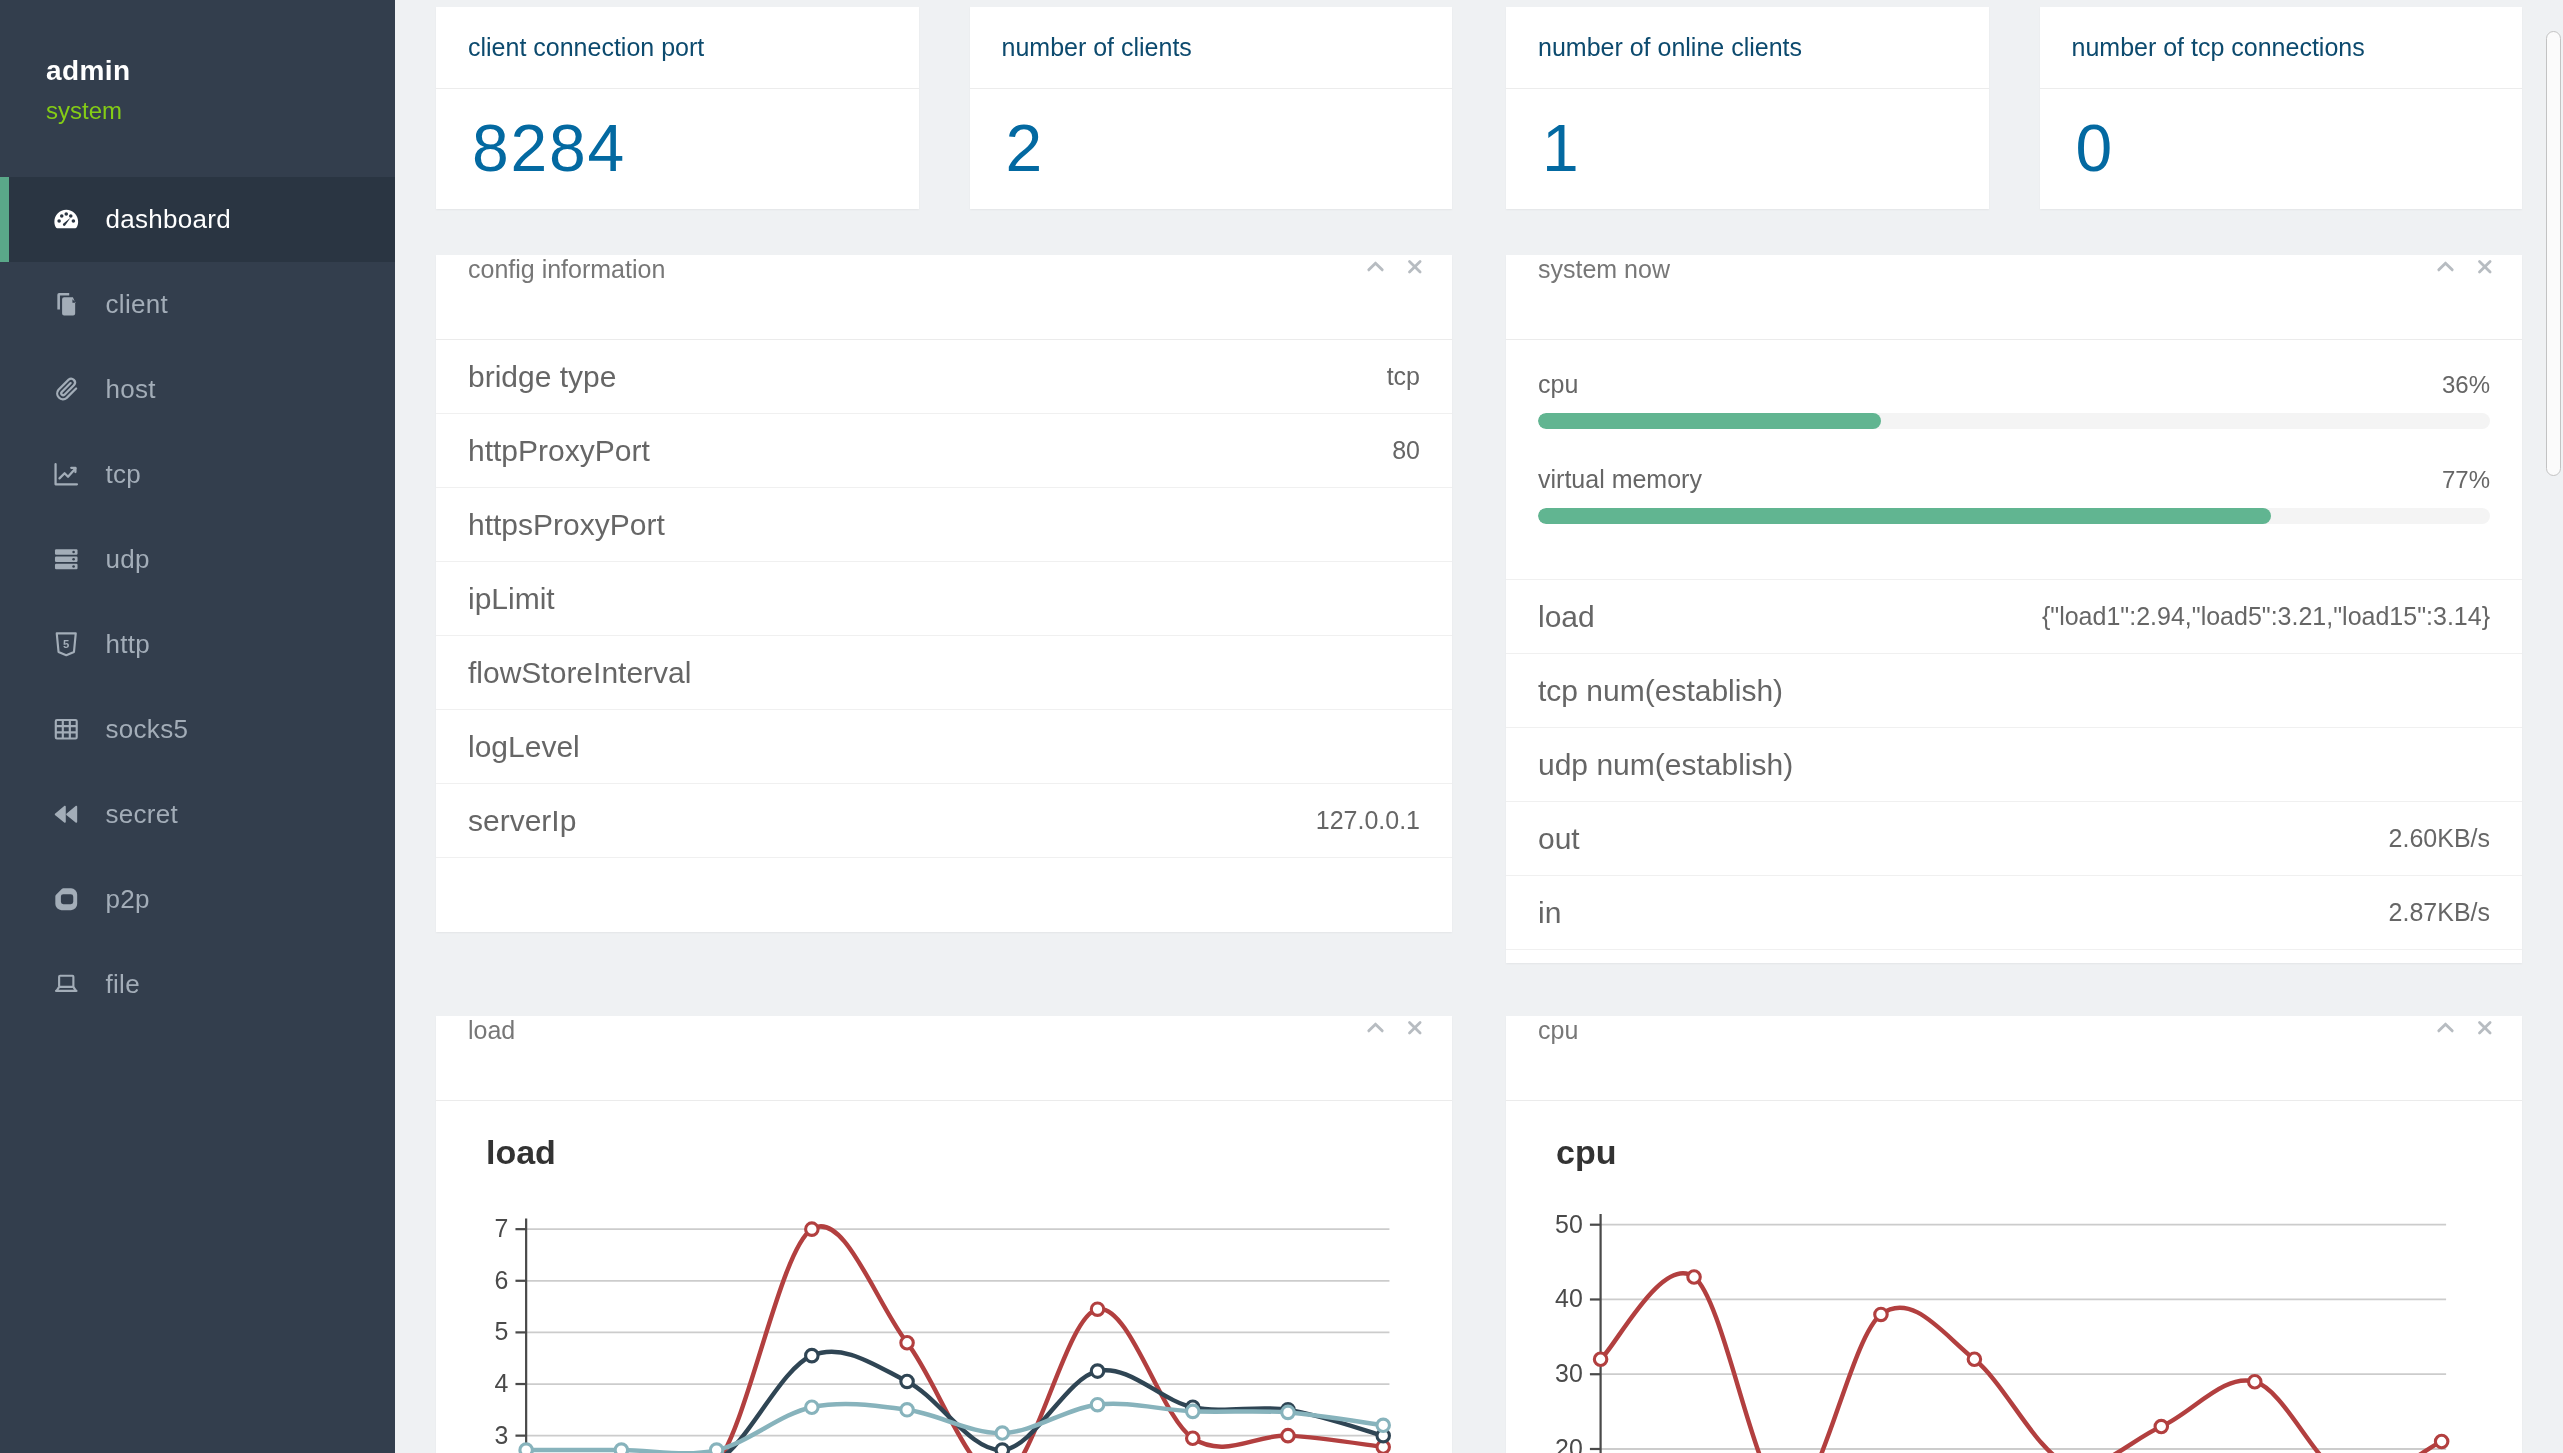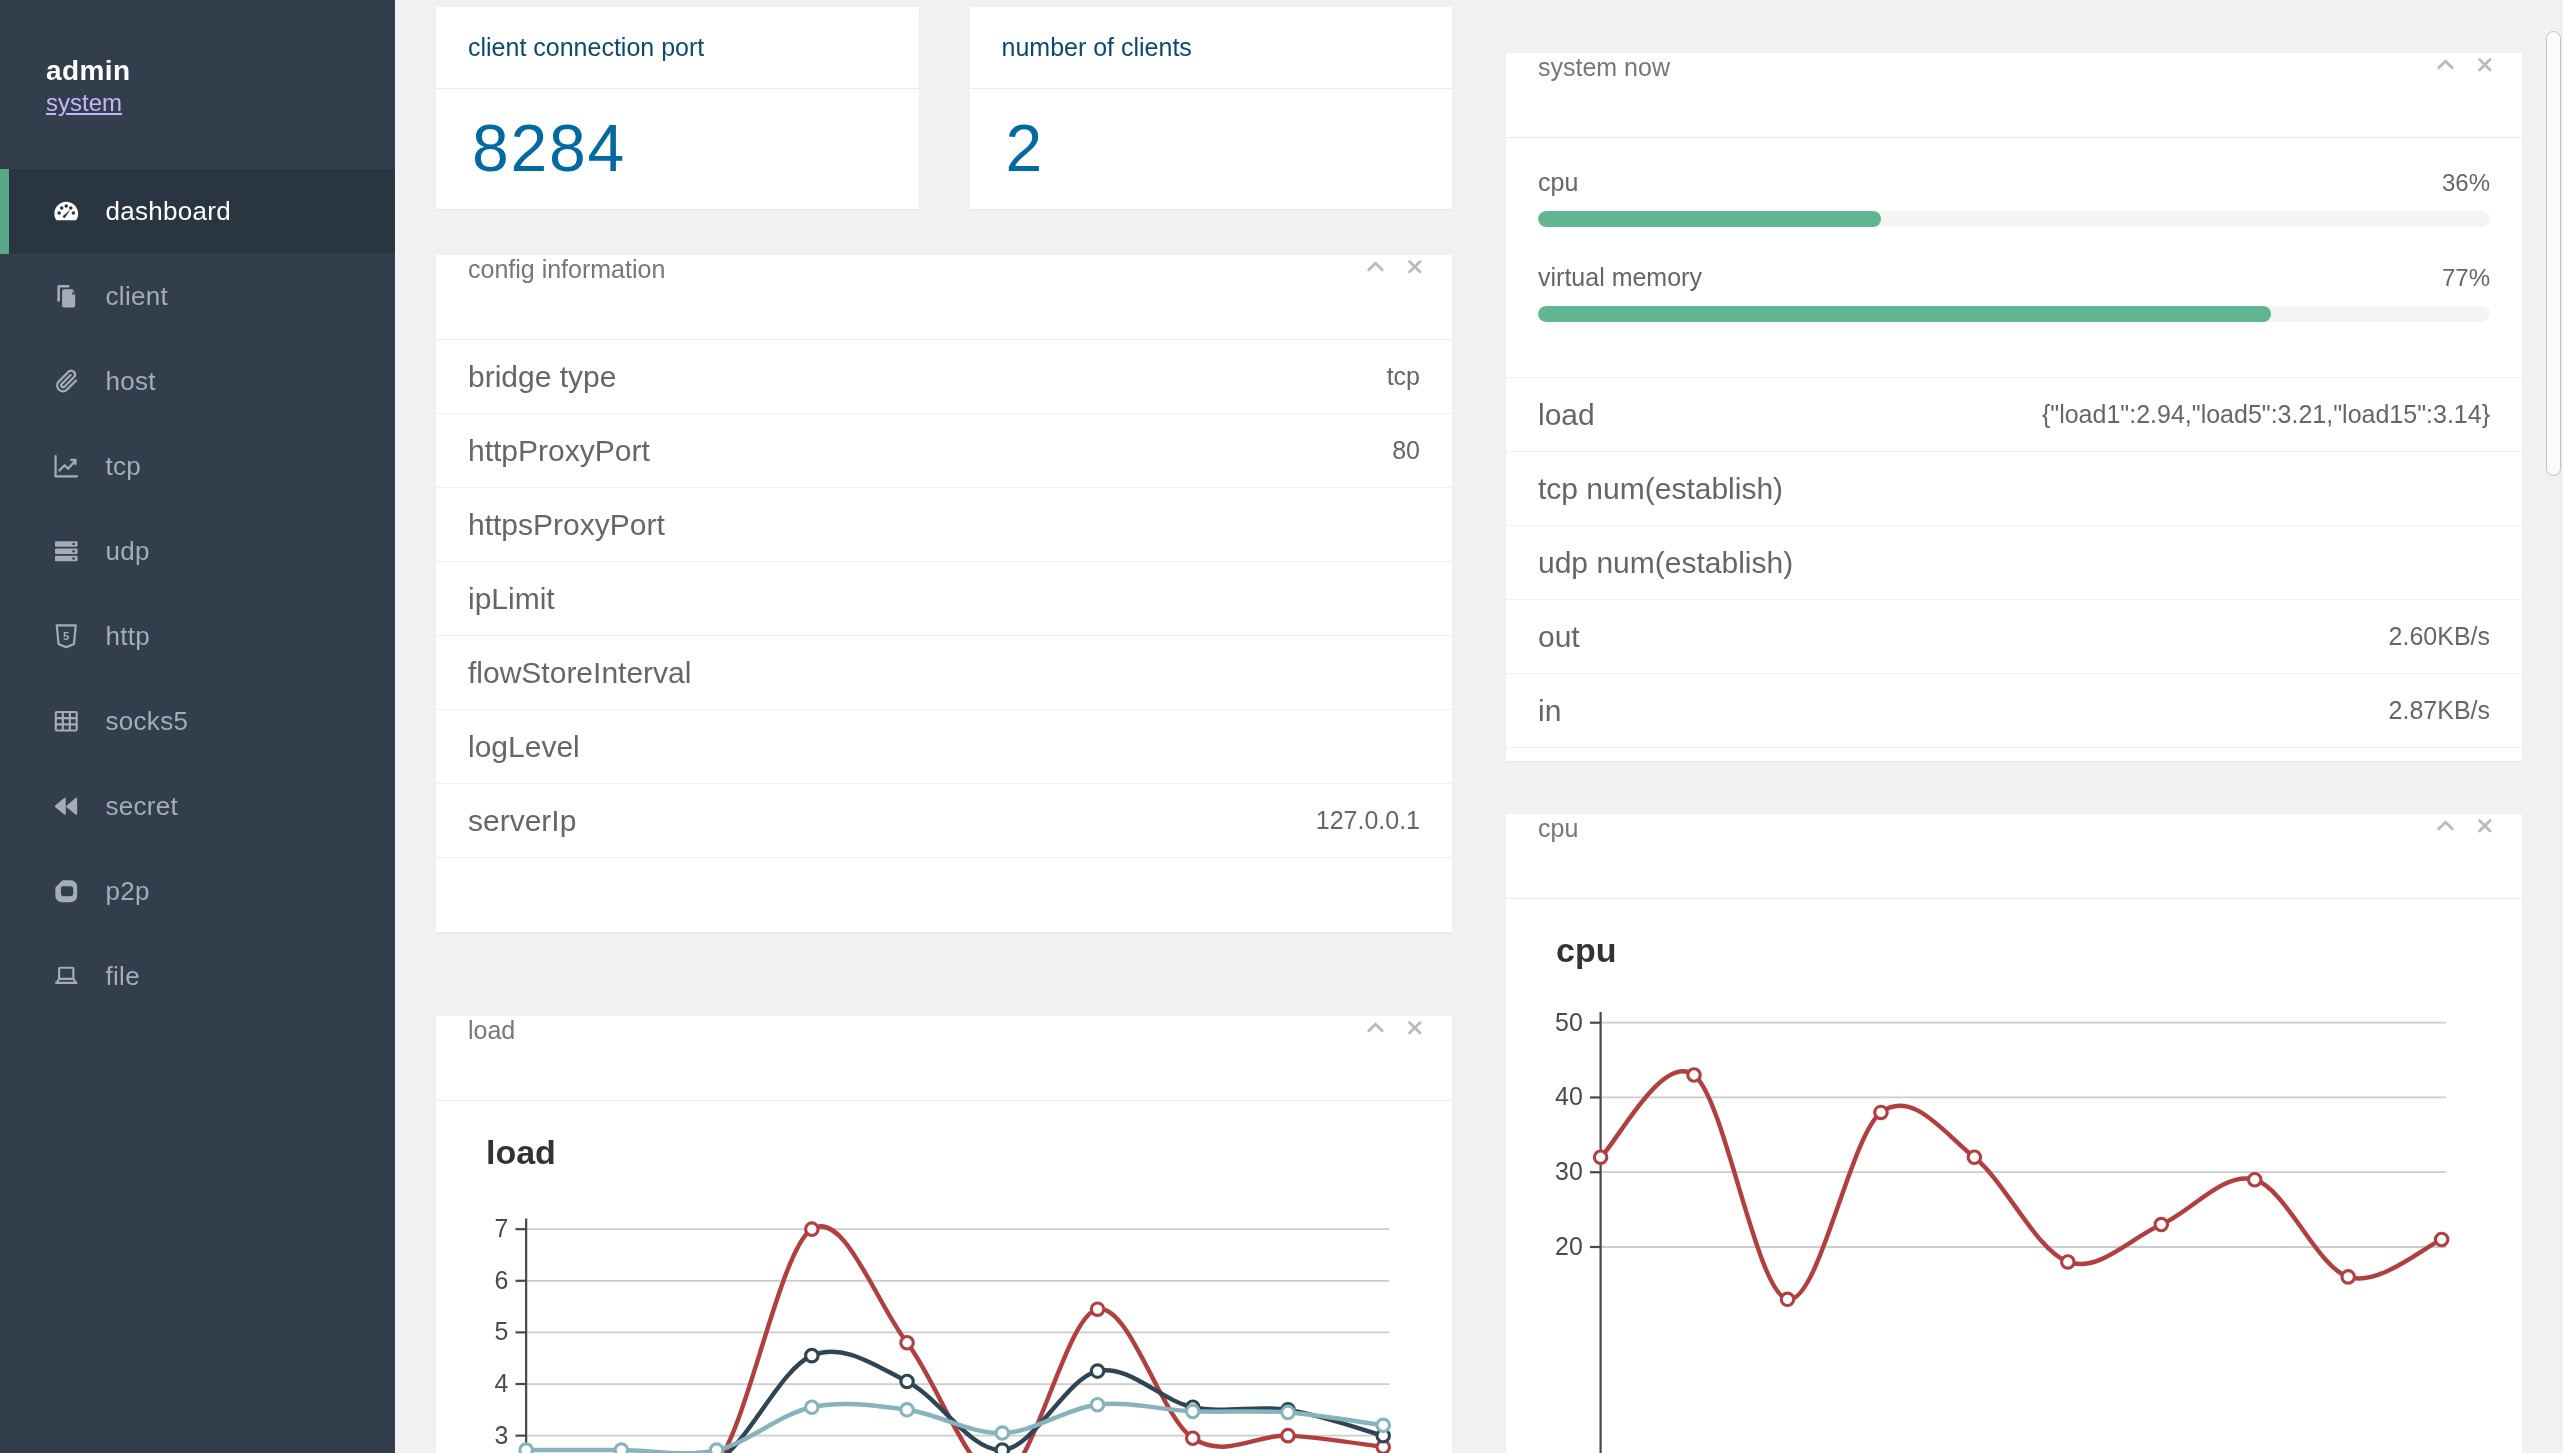--- a/index.html
+++ b/index.html
@@ -4,21 +4,21 @@
 <style>
   * { margin:0; padding:0; box-sizing:border-box; }
   html,body { width:2563px; height:1453px; overflow:hidden; }
   body { font-family:"Liberation Sans","DejaVu Sans",sans-serif; background:#eff1f3; }
   .app { position:relative; width:2563px; height:1453px; overflow:hidden; }
 
   
   .sidebar { position:absolute; left:0; top:0; bottom:0; width:395px; background:#333e4d; }
   .brand { padding:55px 0 0 46px; }
   .brand-name { color:#ffffff; font-size:28px; font-weight:bold; letter-spacing:0.4px; }
-  .brand-role { color:#c4b5fd; font-size:24px; margin-top:2px;text-decoration:underline; }
+  .brand-role { color:#84cc16; font-size:24px; margin-top:10px; }
   .menu { margin-top:52px; }
   .menu-item { position:relative; height:85px; display:flex; align-items:center; padding-left:52px;
                color:#a3adb8; cursor:pointer; }
   .menu-item .mi-icon { width:28.5px; height:28.5px; flex:0 0 28.5px; display:flex; align-items:center; }
   .menu-item .mi-icon svg { width:28.5px; height:28.5px; }
   .menu-item .mi-label { font-size:26px; font-weight:500; margin-left:25px; letter-spacing:0.3px; }
   .menu-item.active { background:#2a3542; color:#ffffff; --icon-bg:#2a3542; }
   .menu-item.active::before { content:""; position:absolute; left:0; top:0; bottom:0; width:9px; background:#5aa889; }
 
   
@@ -325,20 +325,30 @@
                 <circle cx="743" cy="341.2" r="7" fill="#ffffff" stroke="#87b3bc" stroke-width="3.5"></circle>
                 <circle cx="850" cy="348.74" r="7" fill="#ffffff" stroke="#87b3bc" stroke-width="3.5"></circle>
                 <circle cx="957" cy="349.9" r="7" fill="#ffffff" stroke="#87b3bc" stroke-width="3.5"></circle>
                 <circle cx="1064" cy="364.4" r="7" fill="#ffffff" stroke="#87b3bc" stroke-width="3.5"></circle>
               </svg>
           </div>
         </div>
       </section>
 
       <section>
+        <div class="cards-row">
+          <div class="stat-card">
+            <div class="sc-title">number of online clients</div>
+            <div class="sc-value">1</div>
+          </div>
+          <div class="stat-card">
+            <div class="sc-title">number of tcp connections</div>
+            <div class="sc-value">0</div>
+          </div>
+        </div>
 
         <div class="panel panel-system">
           <div class="panel-header">
             <div class="panel-title">system now</div>
             <div class="panel-tools">
               <span class="tool-collapse">
                   <svg viewBox="0 0 24 24" fill="none" stroke="currentColor" stroke-width="3" stroke-linecap="round" stroke-linejoin="round">
                     <path d="M5 15.5l7-7 7 7"></path>
                   </svg>
                 </span>

